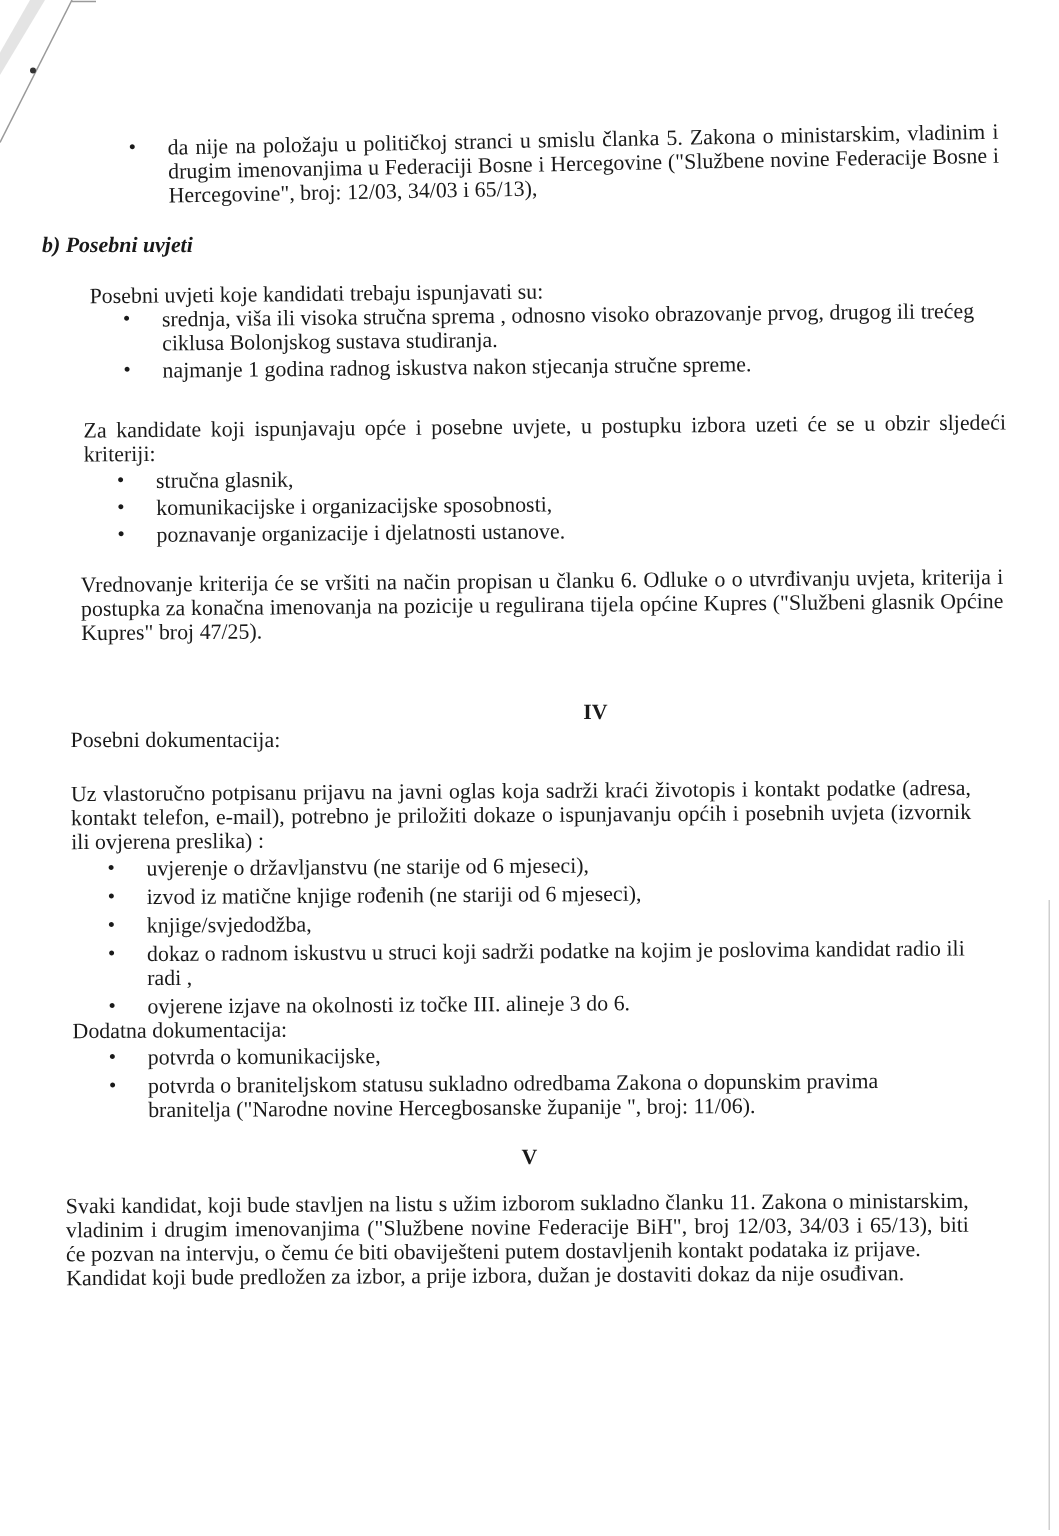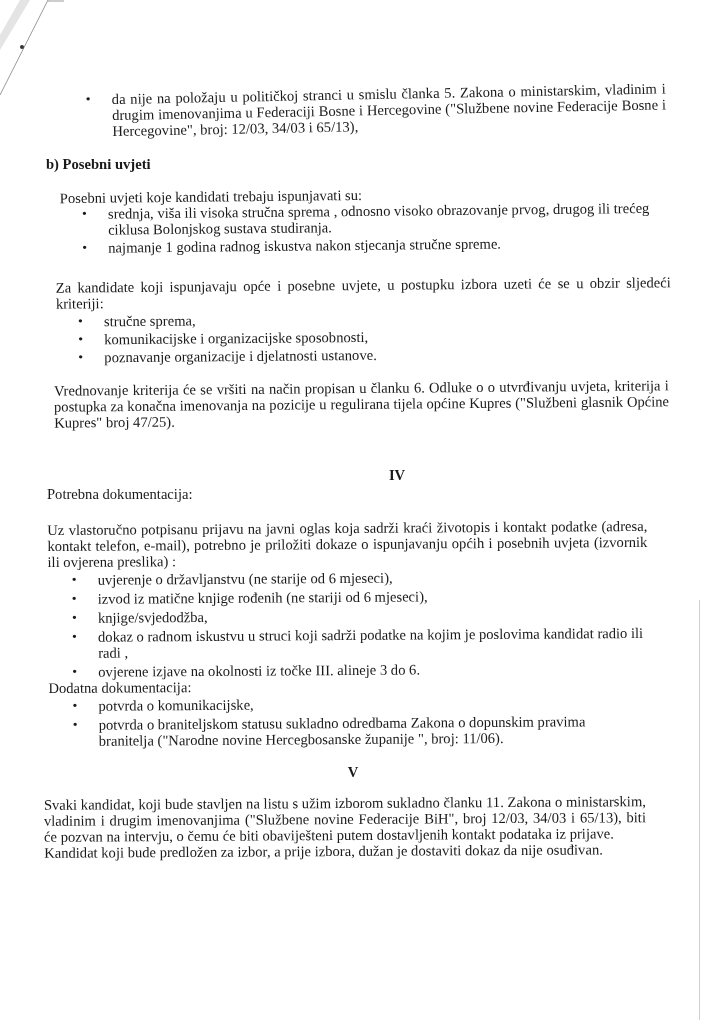--- a/index.html
+++ b/index.html
@@ -28,44 +28,44 @@
 <div class="scan-edge"></div>
 
 <div class="page">
 
   <div class="blk para" style="left:86px; top:86px; width:580px; transform:rotate(-1.1deg);">
     <ul class="bullets">
       <li><span>da nije na položaju u političkoj stranci u smislu članka 5. Zakona o ministarskim, vladinim i drugim imenovanjima u Federaciji Bosne i Hercegovine ("Službene novine Federacije Bosne i Hercegovine", broj: 12/03, 34/03 i 65/13),</span></li>
     </ul>
   </div>
 
-  <div class="blk heading" style="left:46px; top:156px;">b) Posebni uvjeti</div>
+  <div class="blk heading" style="left:28px; top:156px;font-style:italic;">b) Posebni uvjeti</div>
 
   <div class="blk" style="left:60px; top:187px; width:600px; transform:rotate(-0.6deg);">
     <div>Posebni uvjeti koje kandidati trebaju ispunjavati  su:</div>
     <ul class="bullets" style="margin-left:22px;">
       <li><span>srednja, viša  ili visoka stručna sprema , odnosno visoko obrazovanje prvog, drugog ili trećeg ciklusa Bolonjskog sustava studiranja.</span></li>
       <li style="margin-top:2px;"><span>najmanje 1 godina radnog iskustva nakon stjecanja stručne spreme.</span></li>
     </ul>
   </div>
 
   <div class="blk" style="left:56px; top:277px; width:615px; transform:rotate(-0.5deg);">
     <div class="para">Za kandidate koji ispunjavaju opće i posebne uvjete, u postupku izbora uzeti će se u obzir sljedeći kriteriji:</div>
     <ul class="bullets" style="margin-left:22px; margin-top:2px;">
-      <li><span>stručne sprema,</span></li>
+      <li><span>stručna glasnik,</span></li>
       <li style="margin-top:2px;"><span>komunikacijske i organizacijske sposobnosti,</span></li>
       <li style="margin-top:2px;"><span>poznavanje organizacije i djelatnosti ustanove.</span></li>
     </ul>
   </div>
 
   <div class="blk para" style="left:54px; top:380px; width:615px; transform:rotate(-0.5deg);">Vrednovanje kriterija će se vršiti na način propisan u članku 6. Odluke o o utvrđivanju uvjeta, kriterija i postupka za konačna imenovanja na pozicije u regulirana tijela općine Kupres ("Službeni glasnik Općine Kupres" broj 47/25).</div>
 
   <div class="blk roman" style="top:467px;padding-left:44px;">IV</div>
 
-  <div class="blk" style="left:47px; top:486px;">Potrebna dokumentacija:</div>
+  <div class="blk" style="left:47px; top:486px;">Posebni dokumentacija:</div>
 
   <div class="blk" style="left:48px; top:520px; width:600px; transform:rotate(-0.4deg);">
     <div class="para">Uz vlastoručno potpisanu prijavu na javni oglas koja sadrži kraći životopis i  kontakt podatke (adresa, kontakt telefon, e-mail), potrebno je priložiti dokaze o ispunjavanju općih i posebnih uvjeta (izvornik ili ovjerena preslika) :</div>
     <ul class="bullets" style="margin-left:24px; margin-top:2px;">
       <li><span>uvjerenje o državljanstvu (ne starije od 6 mjeseci),</span></li>
       <li style="margin-top:3px;"><span>izvod iz matične knjige rođenih (ne stariji od 6 mjeseci),</span></li>
       <li style="margin-top:3px;"><span>knjige/svjedodžba,</span></li>
       <li style="margin-top:3px;"><span>dokaz o radnom iskustvu u struci koji sadrži podatke na kojim je poslovima kandidat radio ili radi ,</span></li>
       <li style="margin-top:3px;"><span>ovjerene izjave  na okolnosti iz točke III. alineje 3 do 6.</span></li>
     </ul>

